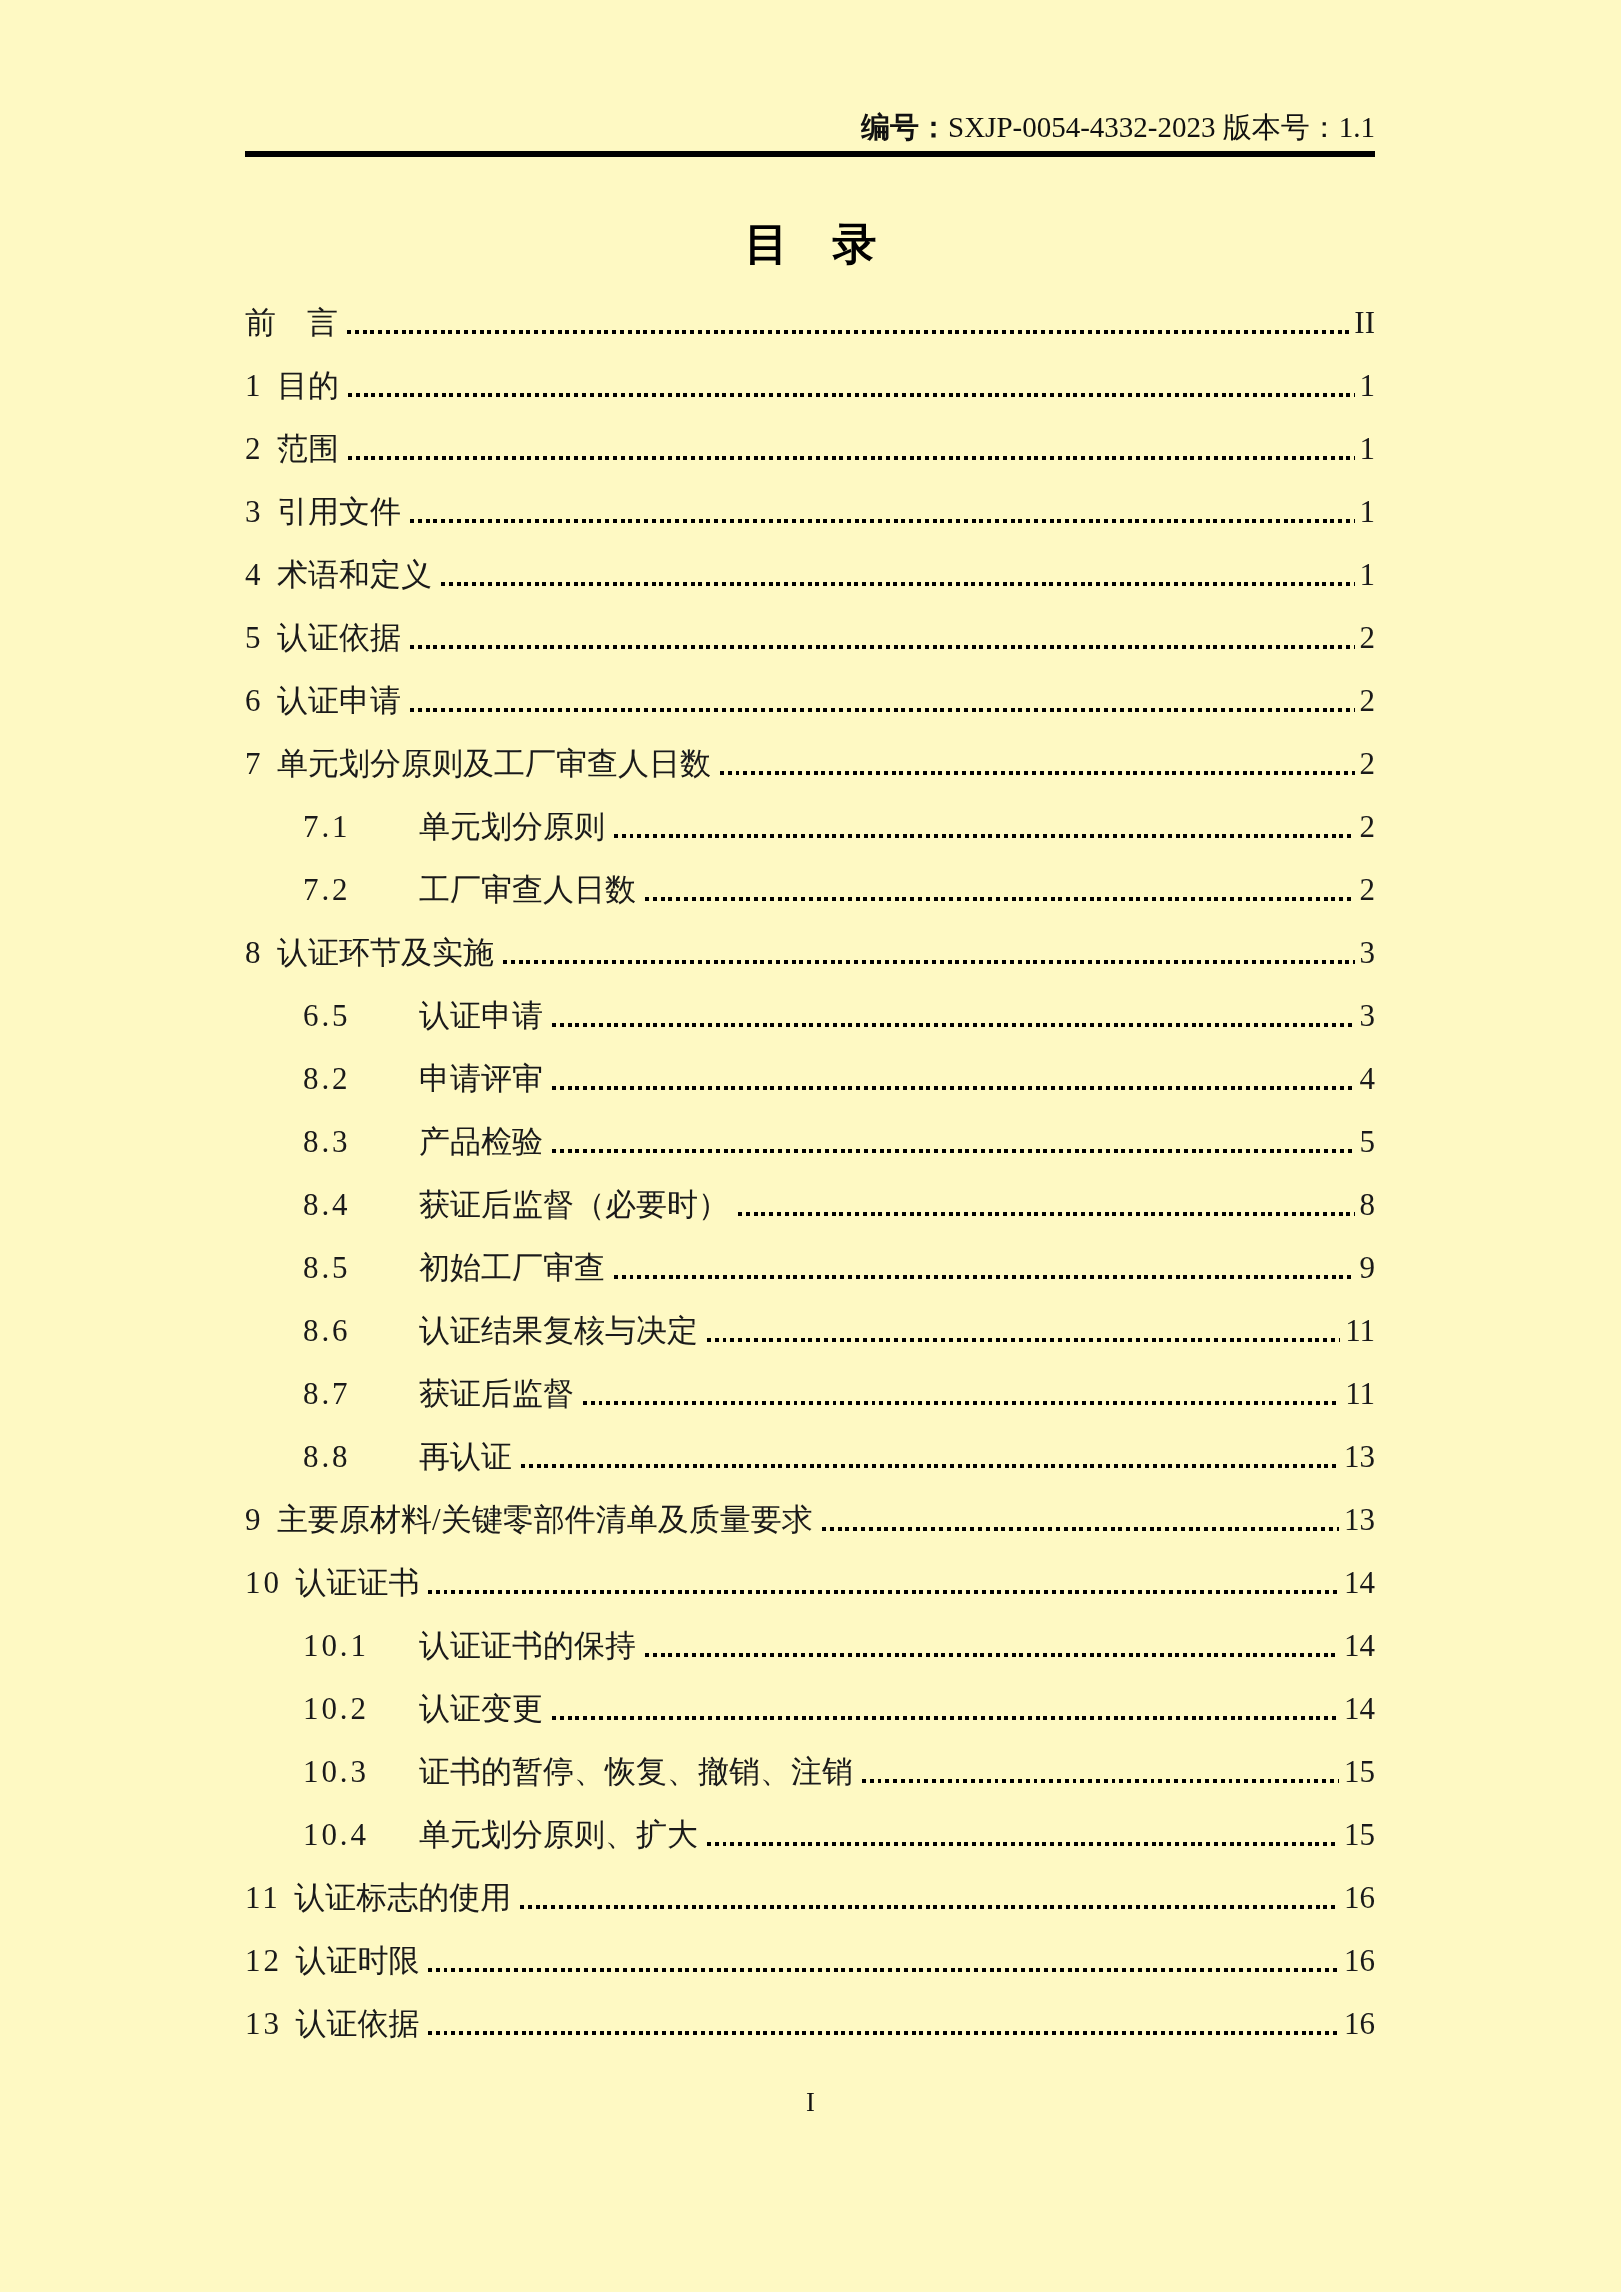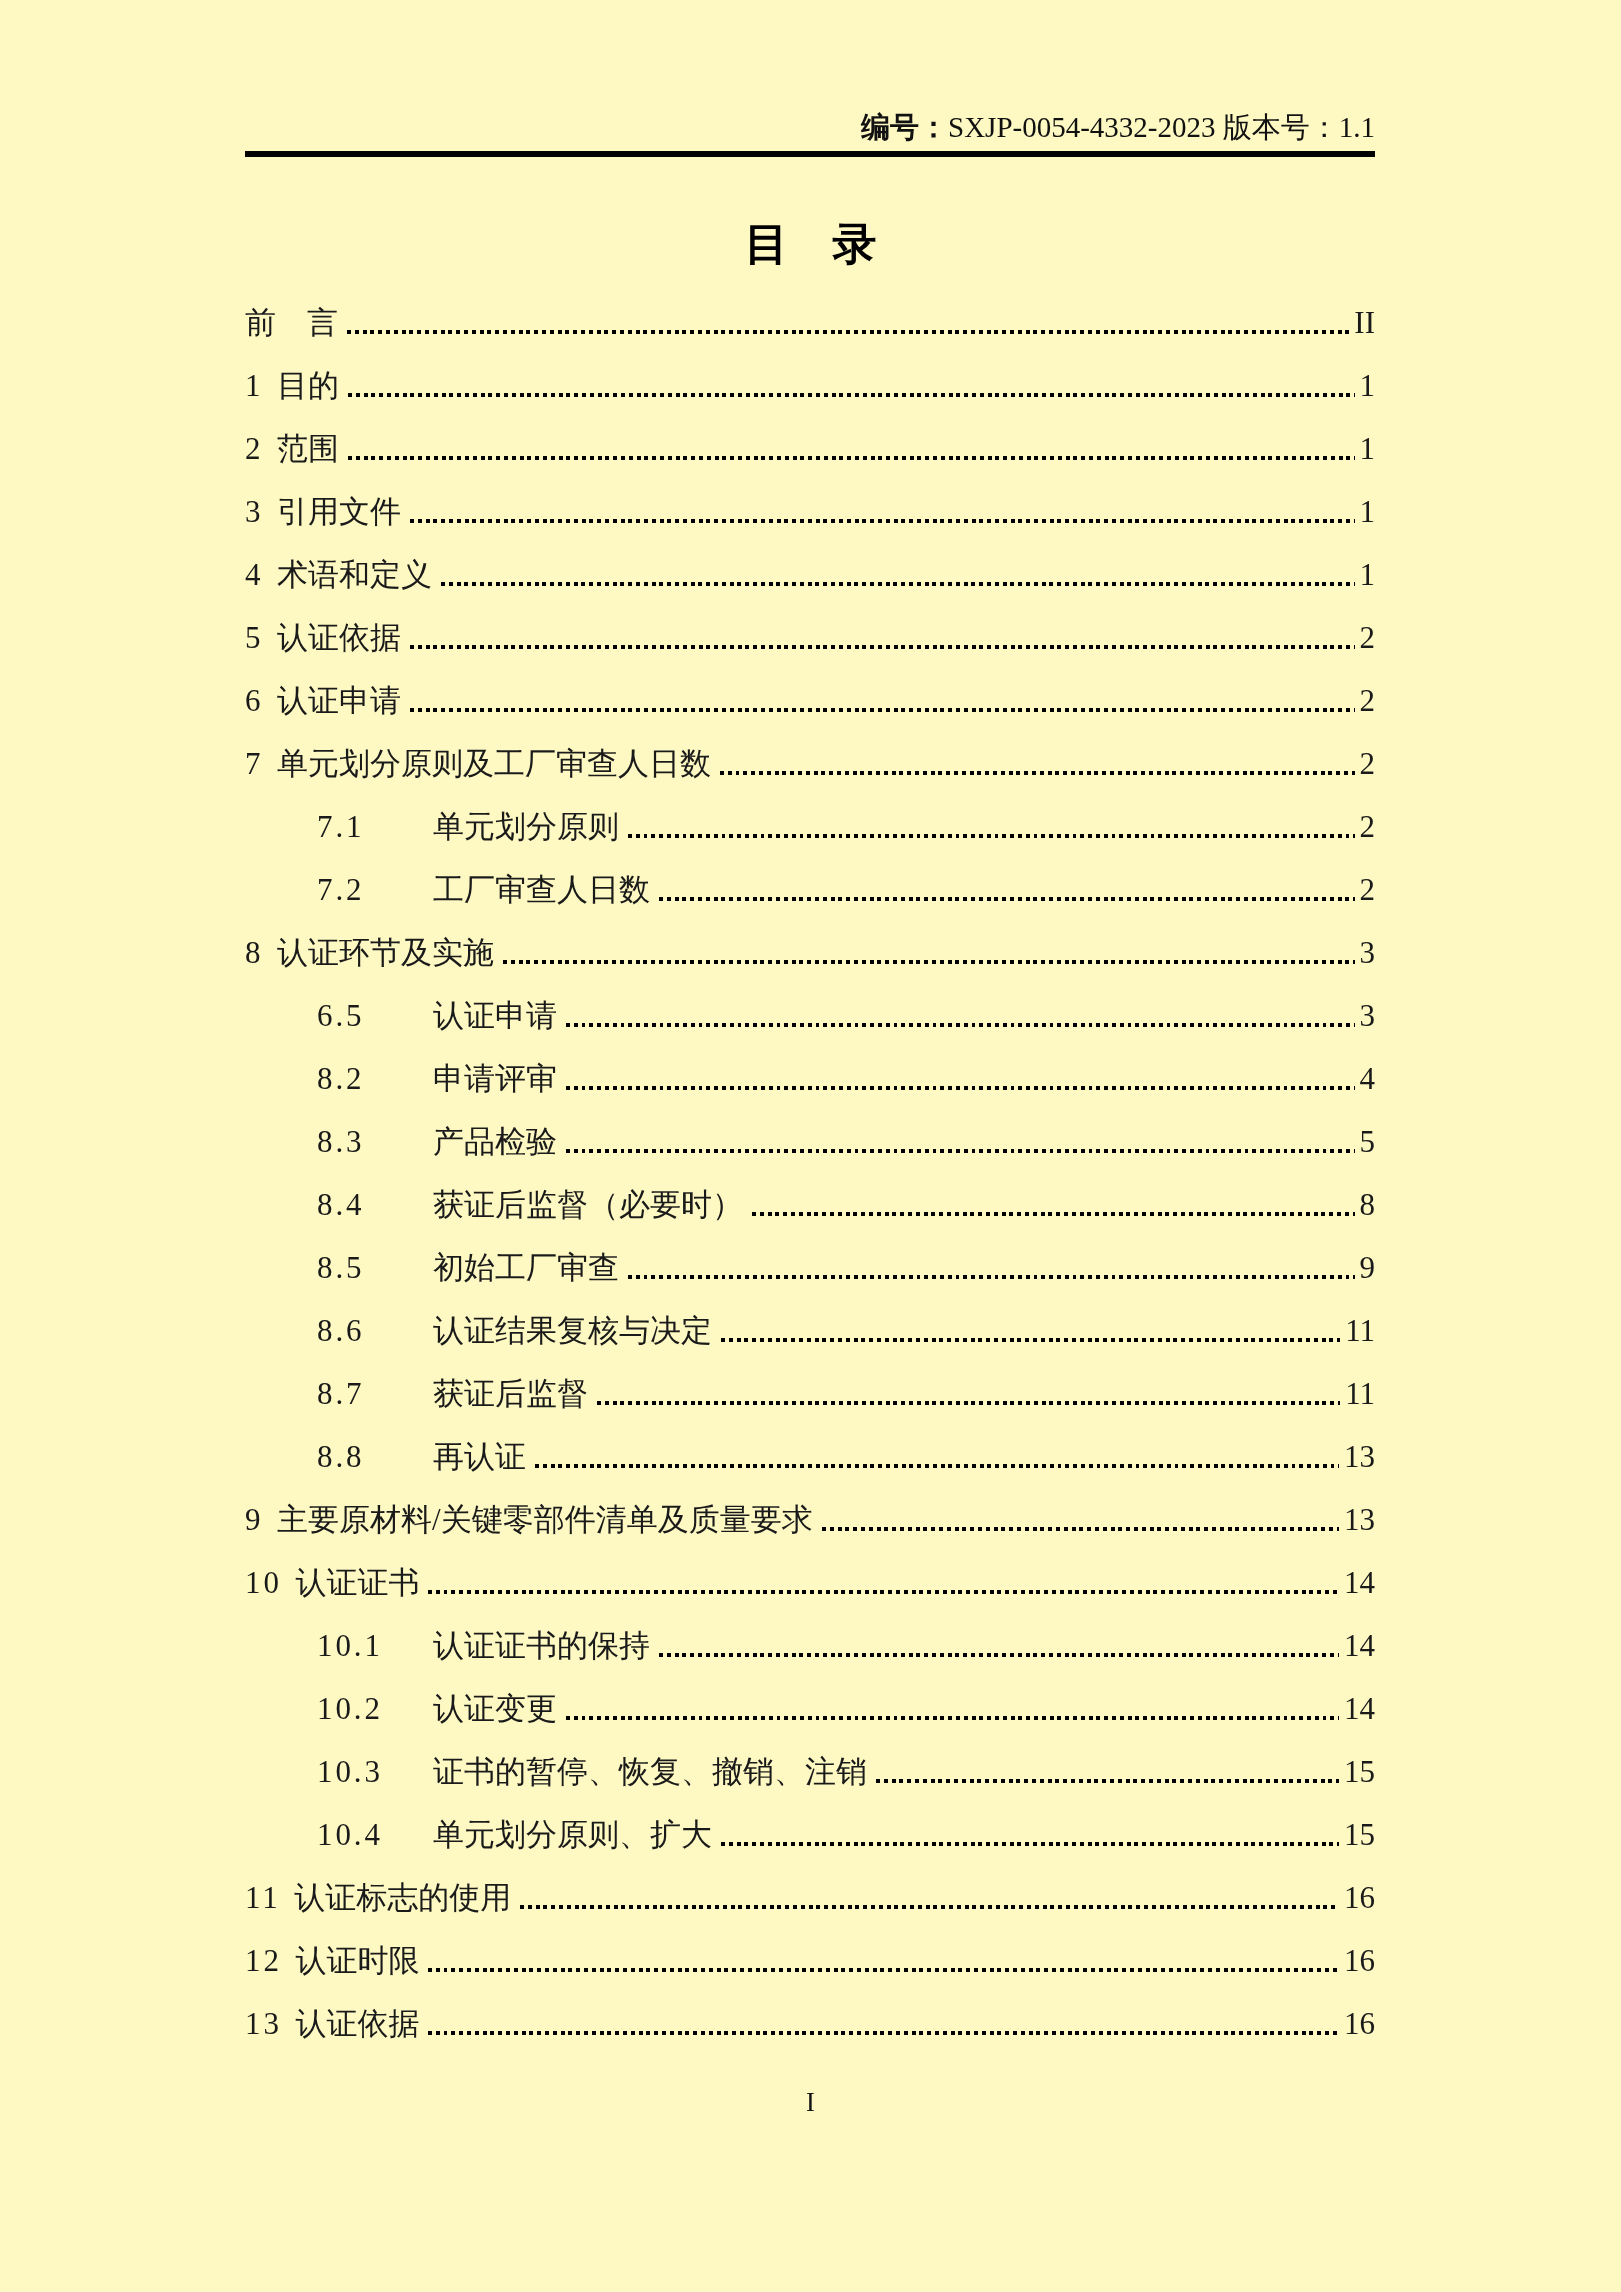--- a/index.html
+++ b/index.html
@@ -40,21 +40,21 @@
   .toc-row{
     display:flex;
     align-items:flex-end;
     height:63px;
     font-size:31px;line-height:33px;
     white-space:nowrap;
   }
   .toc-row .num{letter-spacing:2.9px;}
   .toc-row.lvl0 .num{margin-right:13.7px;}
   .toc-row.lvl1{padding-left:58px;}
-  .toc-row.lvl1 .num{flex:none;width:116px;margin-left:14px;}
+  .toc-row.lvl1 .num{flex:none;width:116px;}
   .toc-row .ttl{flex:none;}
   .toc-row .dots{
     flex:1;
     height:3.9px;
     margin:0 4.9px 4.9px 8.8px;
     background:repeating-linear-gradient(90deg,#000 0 3.9px,transparent 3.9px 7.8px);
   }
   .toc-row .pg{flex:none;text-align:center;}
   
   .page-footer{

